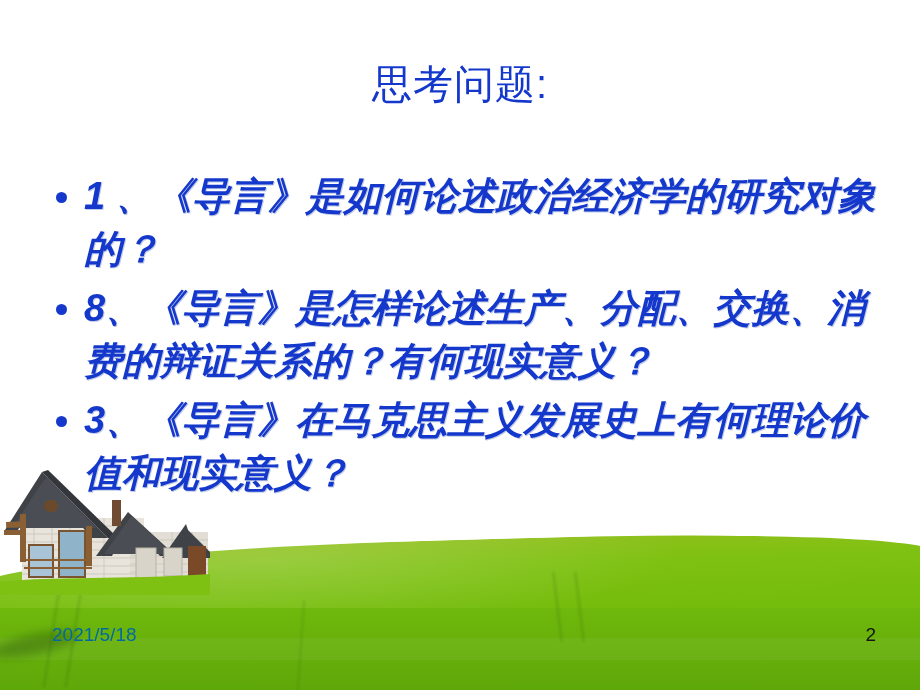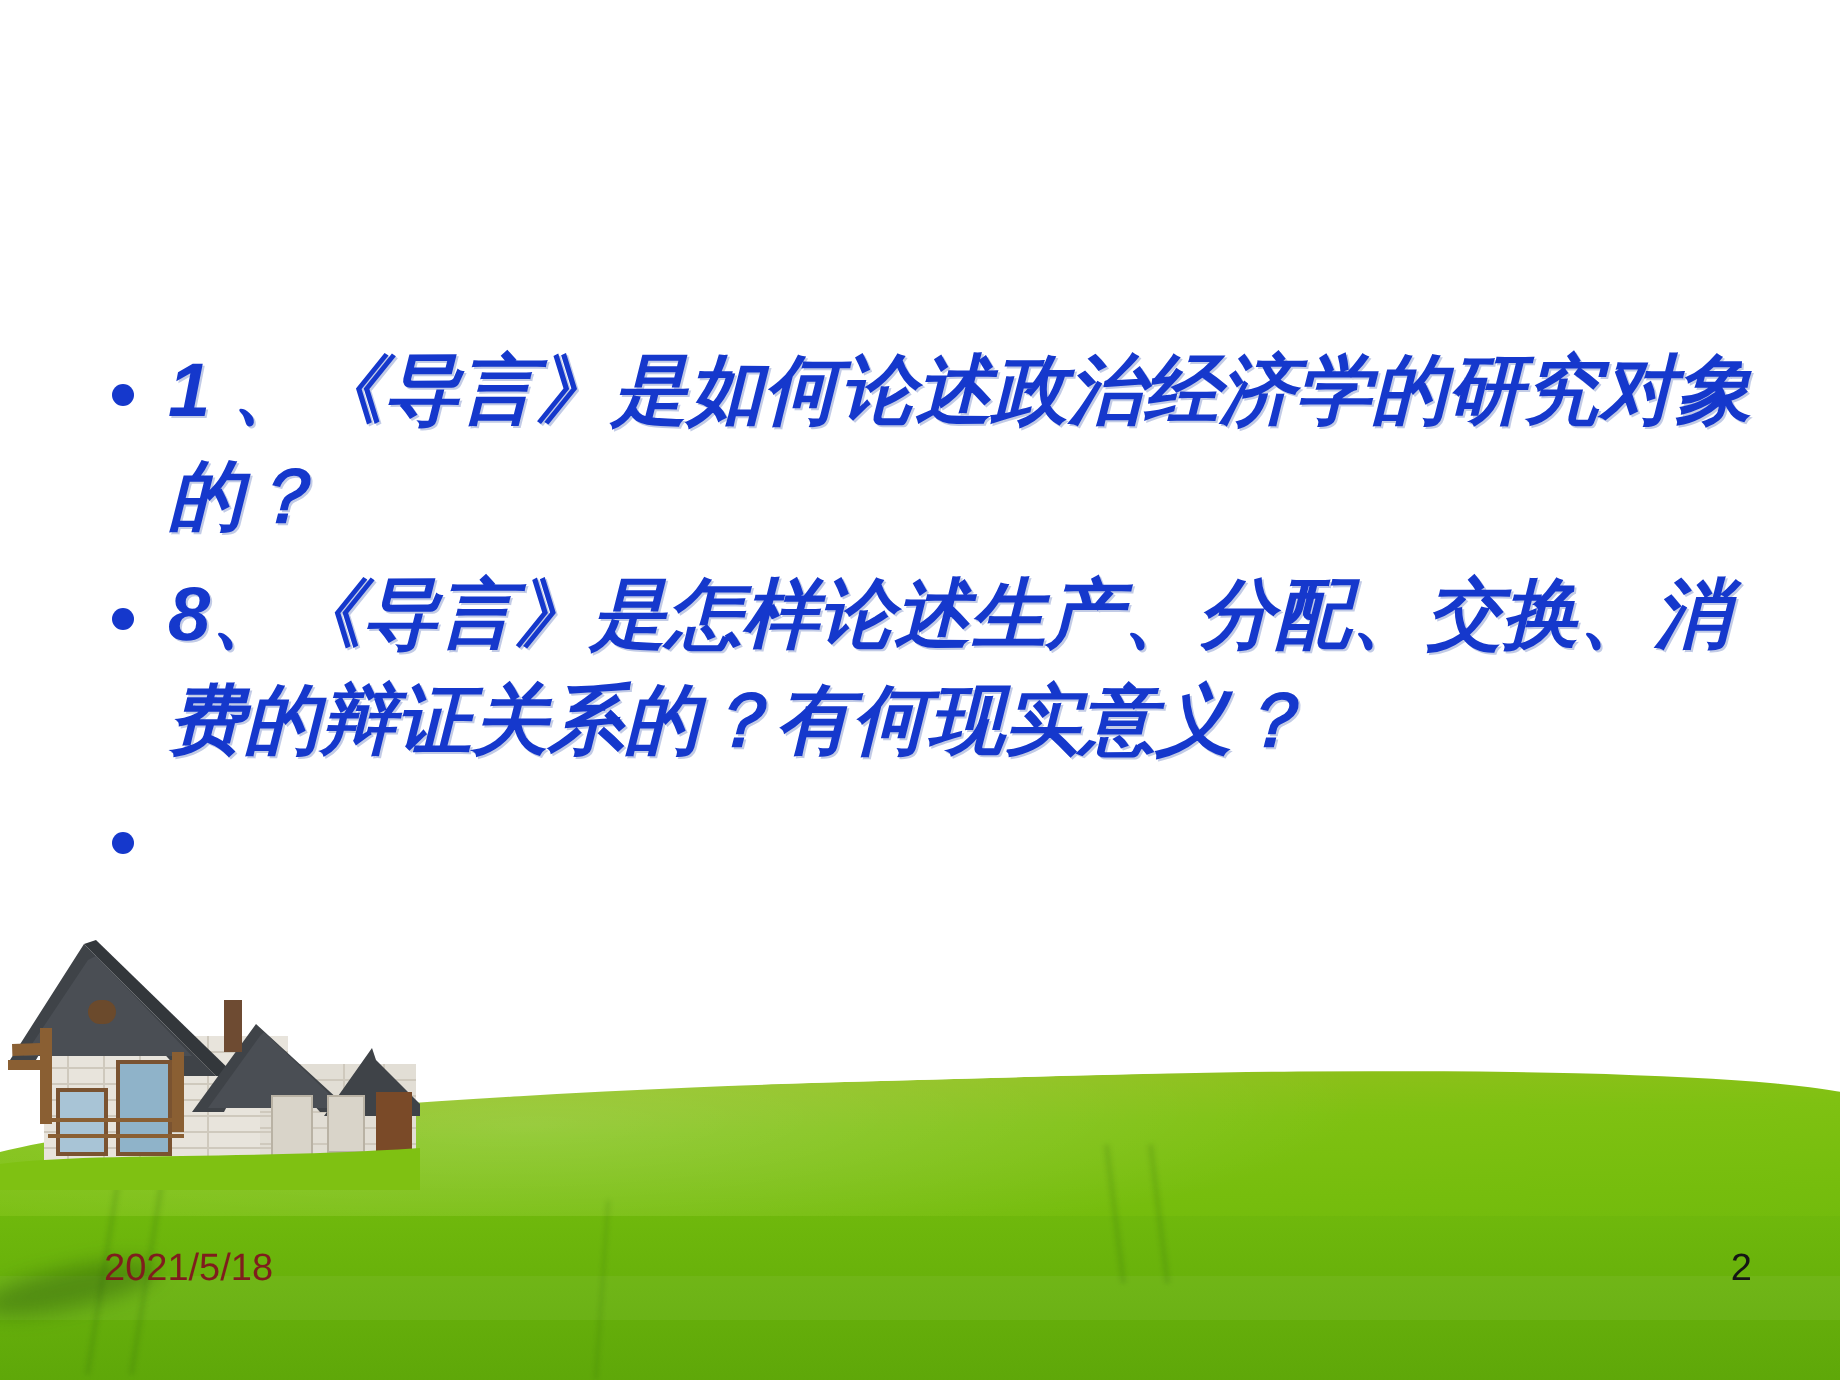--- a/index.html
+++ b/index.html
@@ -123,21 +123,21 @@
     letter-spacing: 0px;
     text-shadow: 1px 1px 0 rgba(120,140,200,0.45);
   }
 
   
   .date-stamp {
     position: absolute;
     left: 52px;
     top: 624px;
     font-size: 19px;
-    color: #7f1d1d;
+    color: #0369a1;
   }
   .page-number {
     position: absolute;
     right: 44px;
     top: 624px;
     font-size: 19px;
     color: #151515;
   }
 </style>
 </head>
@@ -216,35 +216,37 @@
 
       <g stroke="#8a5f33" stroke-width="2">
         <line x1="24" y1="100" x2="92" y2="100"></line>
         <line x1="24" y1="108" x2="92" y2="108"></line>
       </g>
 
       <path d="M0 122 C 50 116, 120 120, 210 114 L210 135 L0 135 Z" fill="#7fc112"></path>
     </svg>
   </div>
 
+  <div class="title">思考问题:</div>
 
   <div class="bullets">
 
     <div class="bullet-item">
       <span class="bullet-dot"></span>
       <span class="bullet-text">1 、《导言》是如何论述政治经济学的研究对象的？</span>
     </div>
 
     <div class="bullet-item">
       <span class="bullet-dot"></span>
       <span class="bullet-text">8、《导言》是怎样论述生产、分配、交换、消费的辩证关系的？有何现实意义？</span>
     </div>
 
     <div class="bullet-item">
       <span class="bullet-dot"></span>
+      <span class="bullet-text">3、《导言》在马克思主义发展史上有何理论价值和现实意义？</span>
     </div>
 
   </div>
 
   <div class="date-stamp">2021/5/18</div>
 
   <div class="page-number">2</div>
 
 </div>
 

